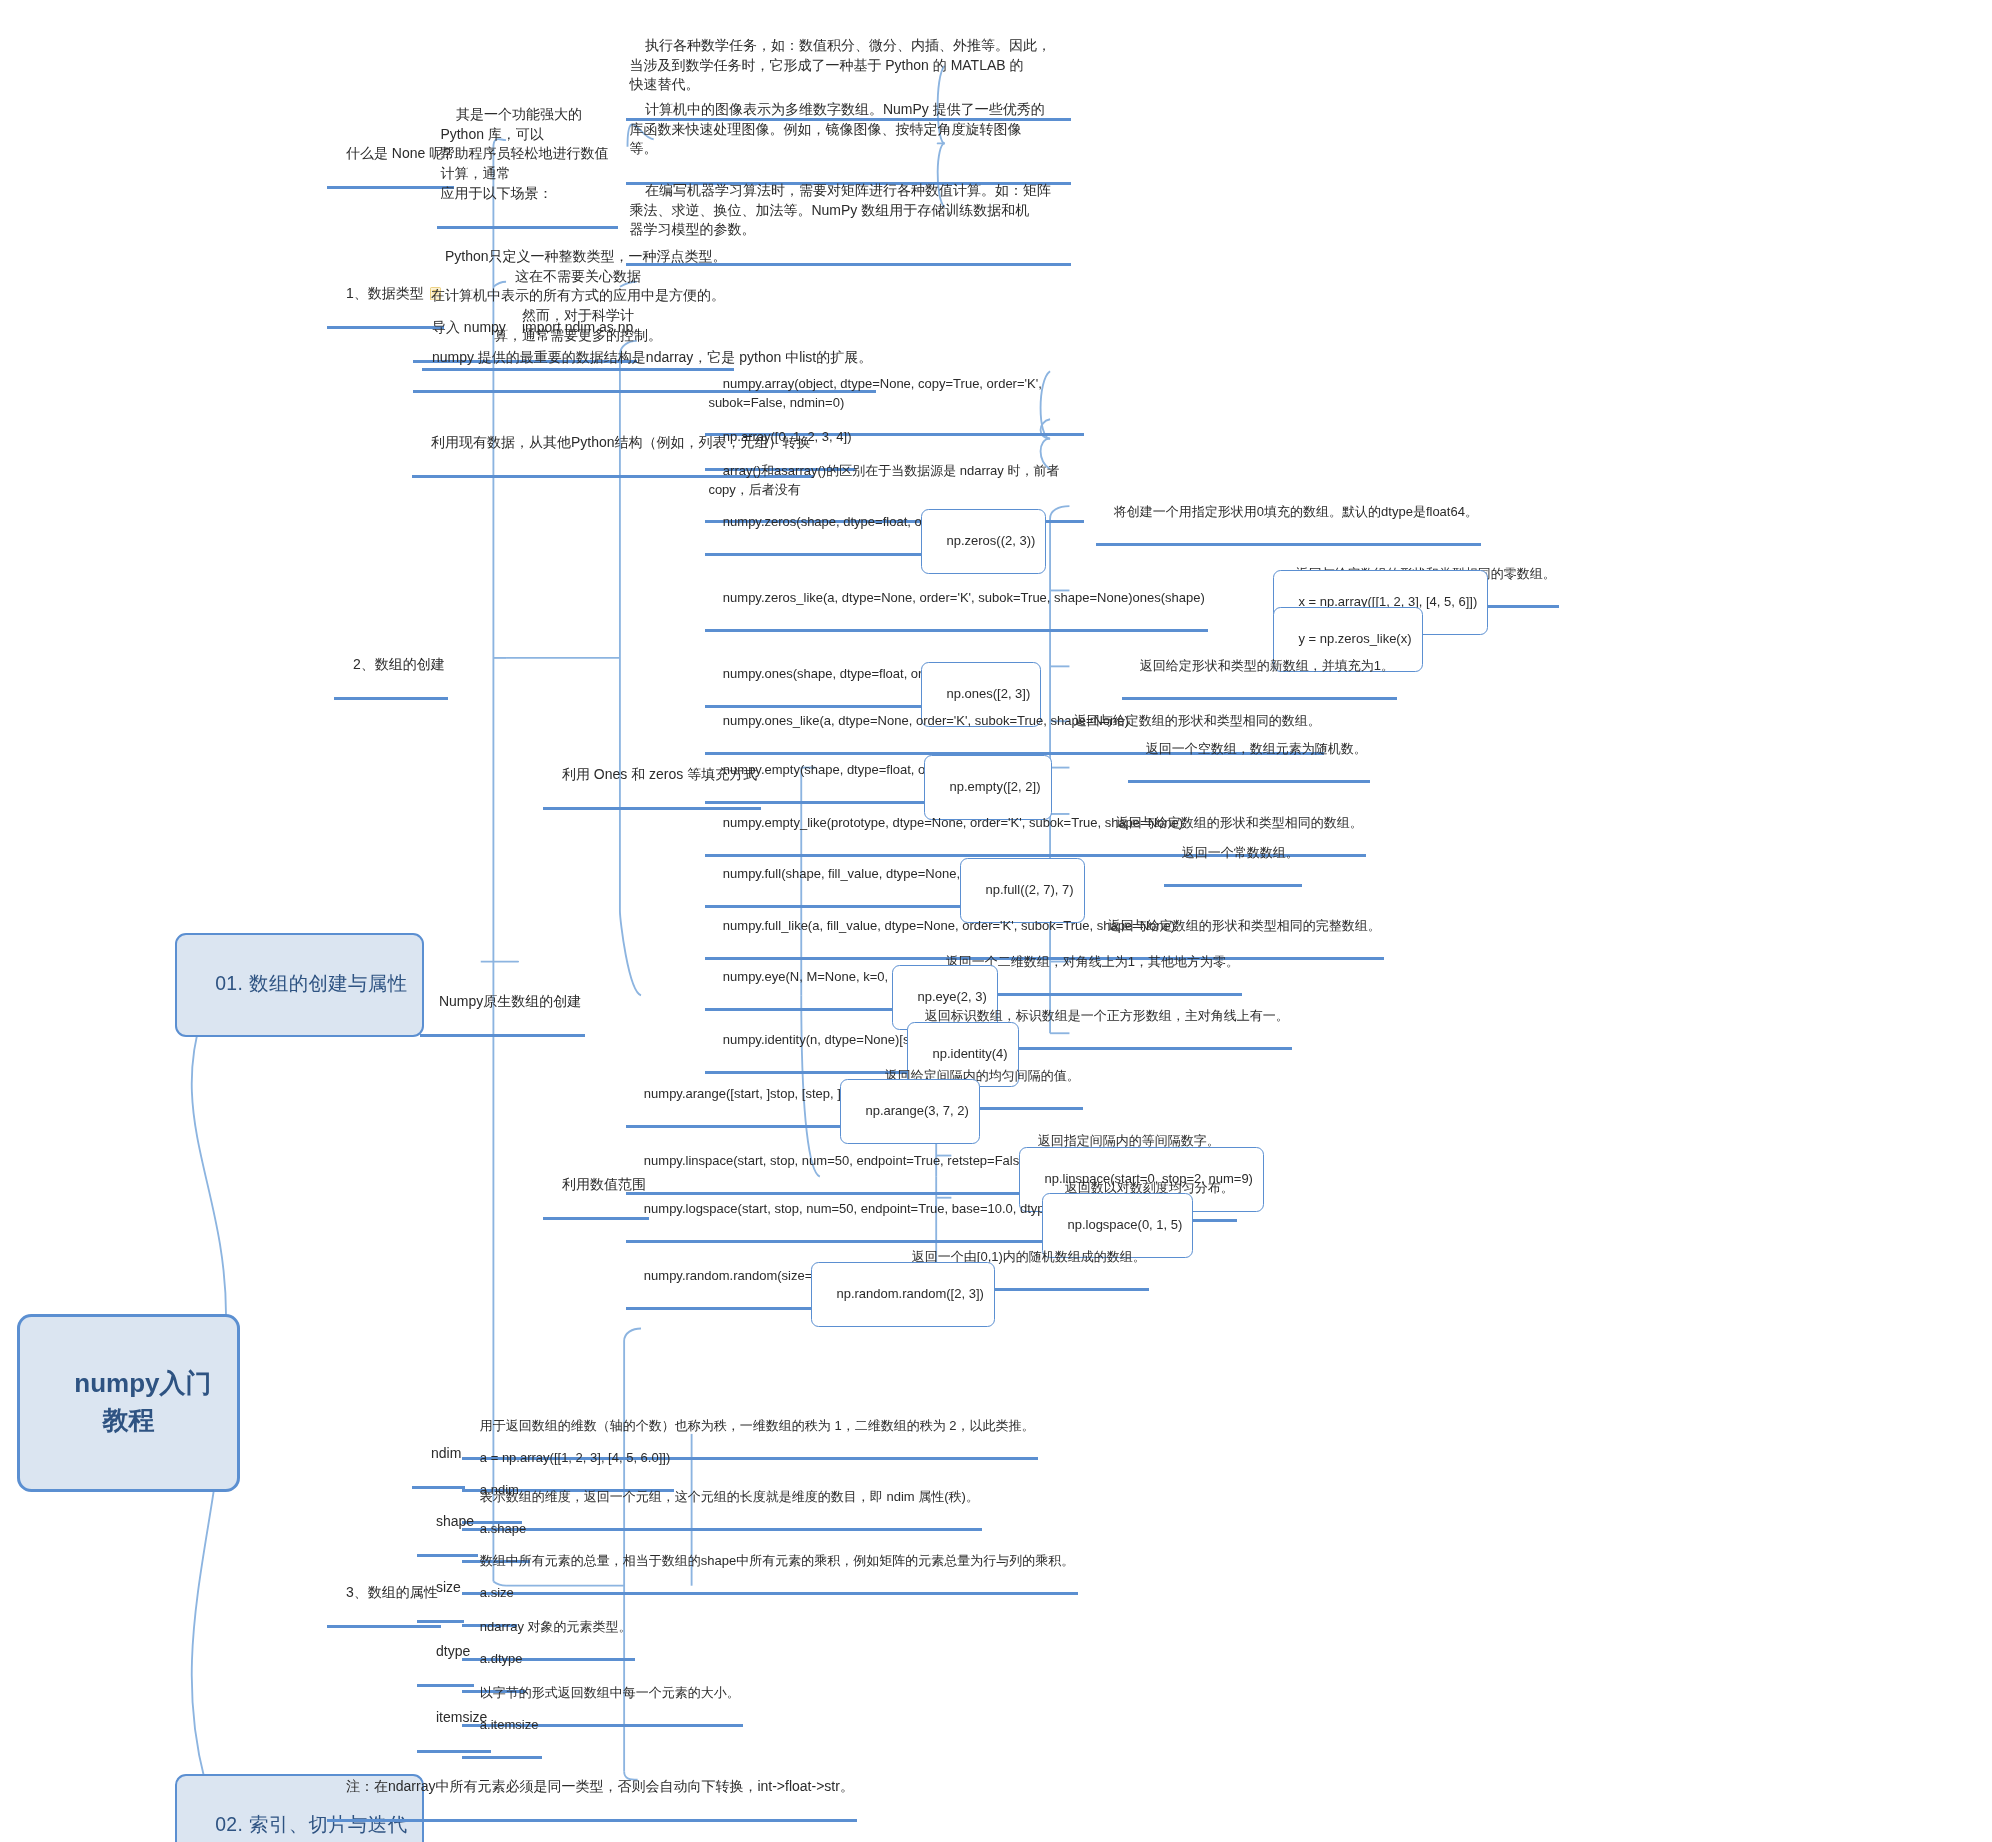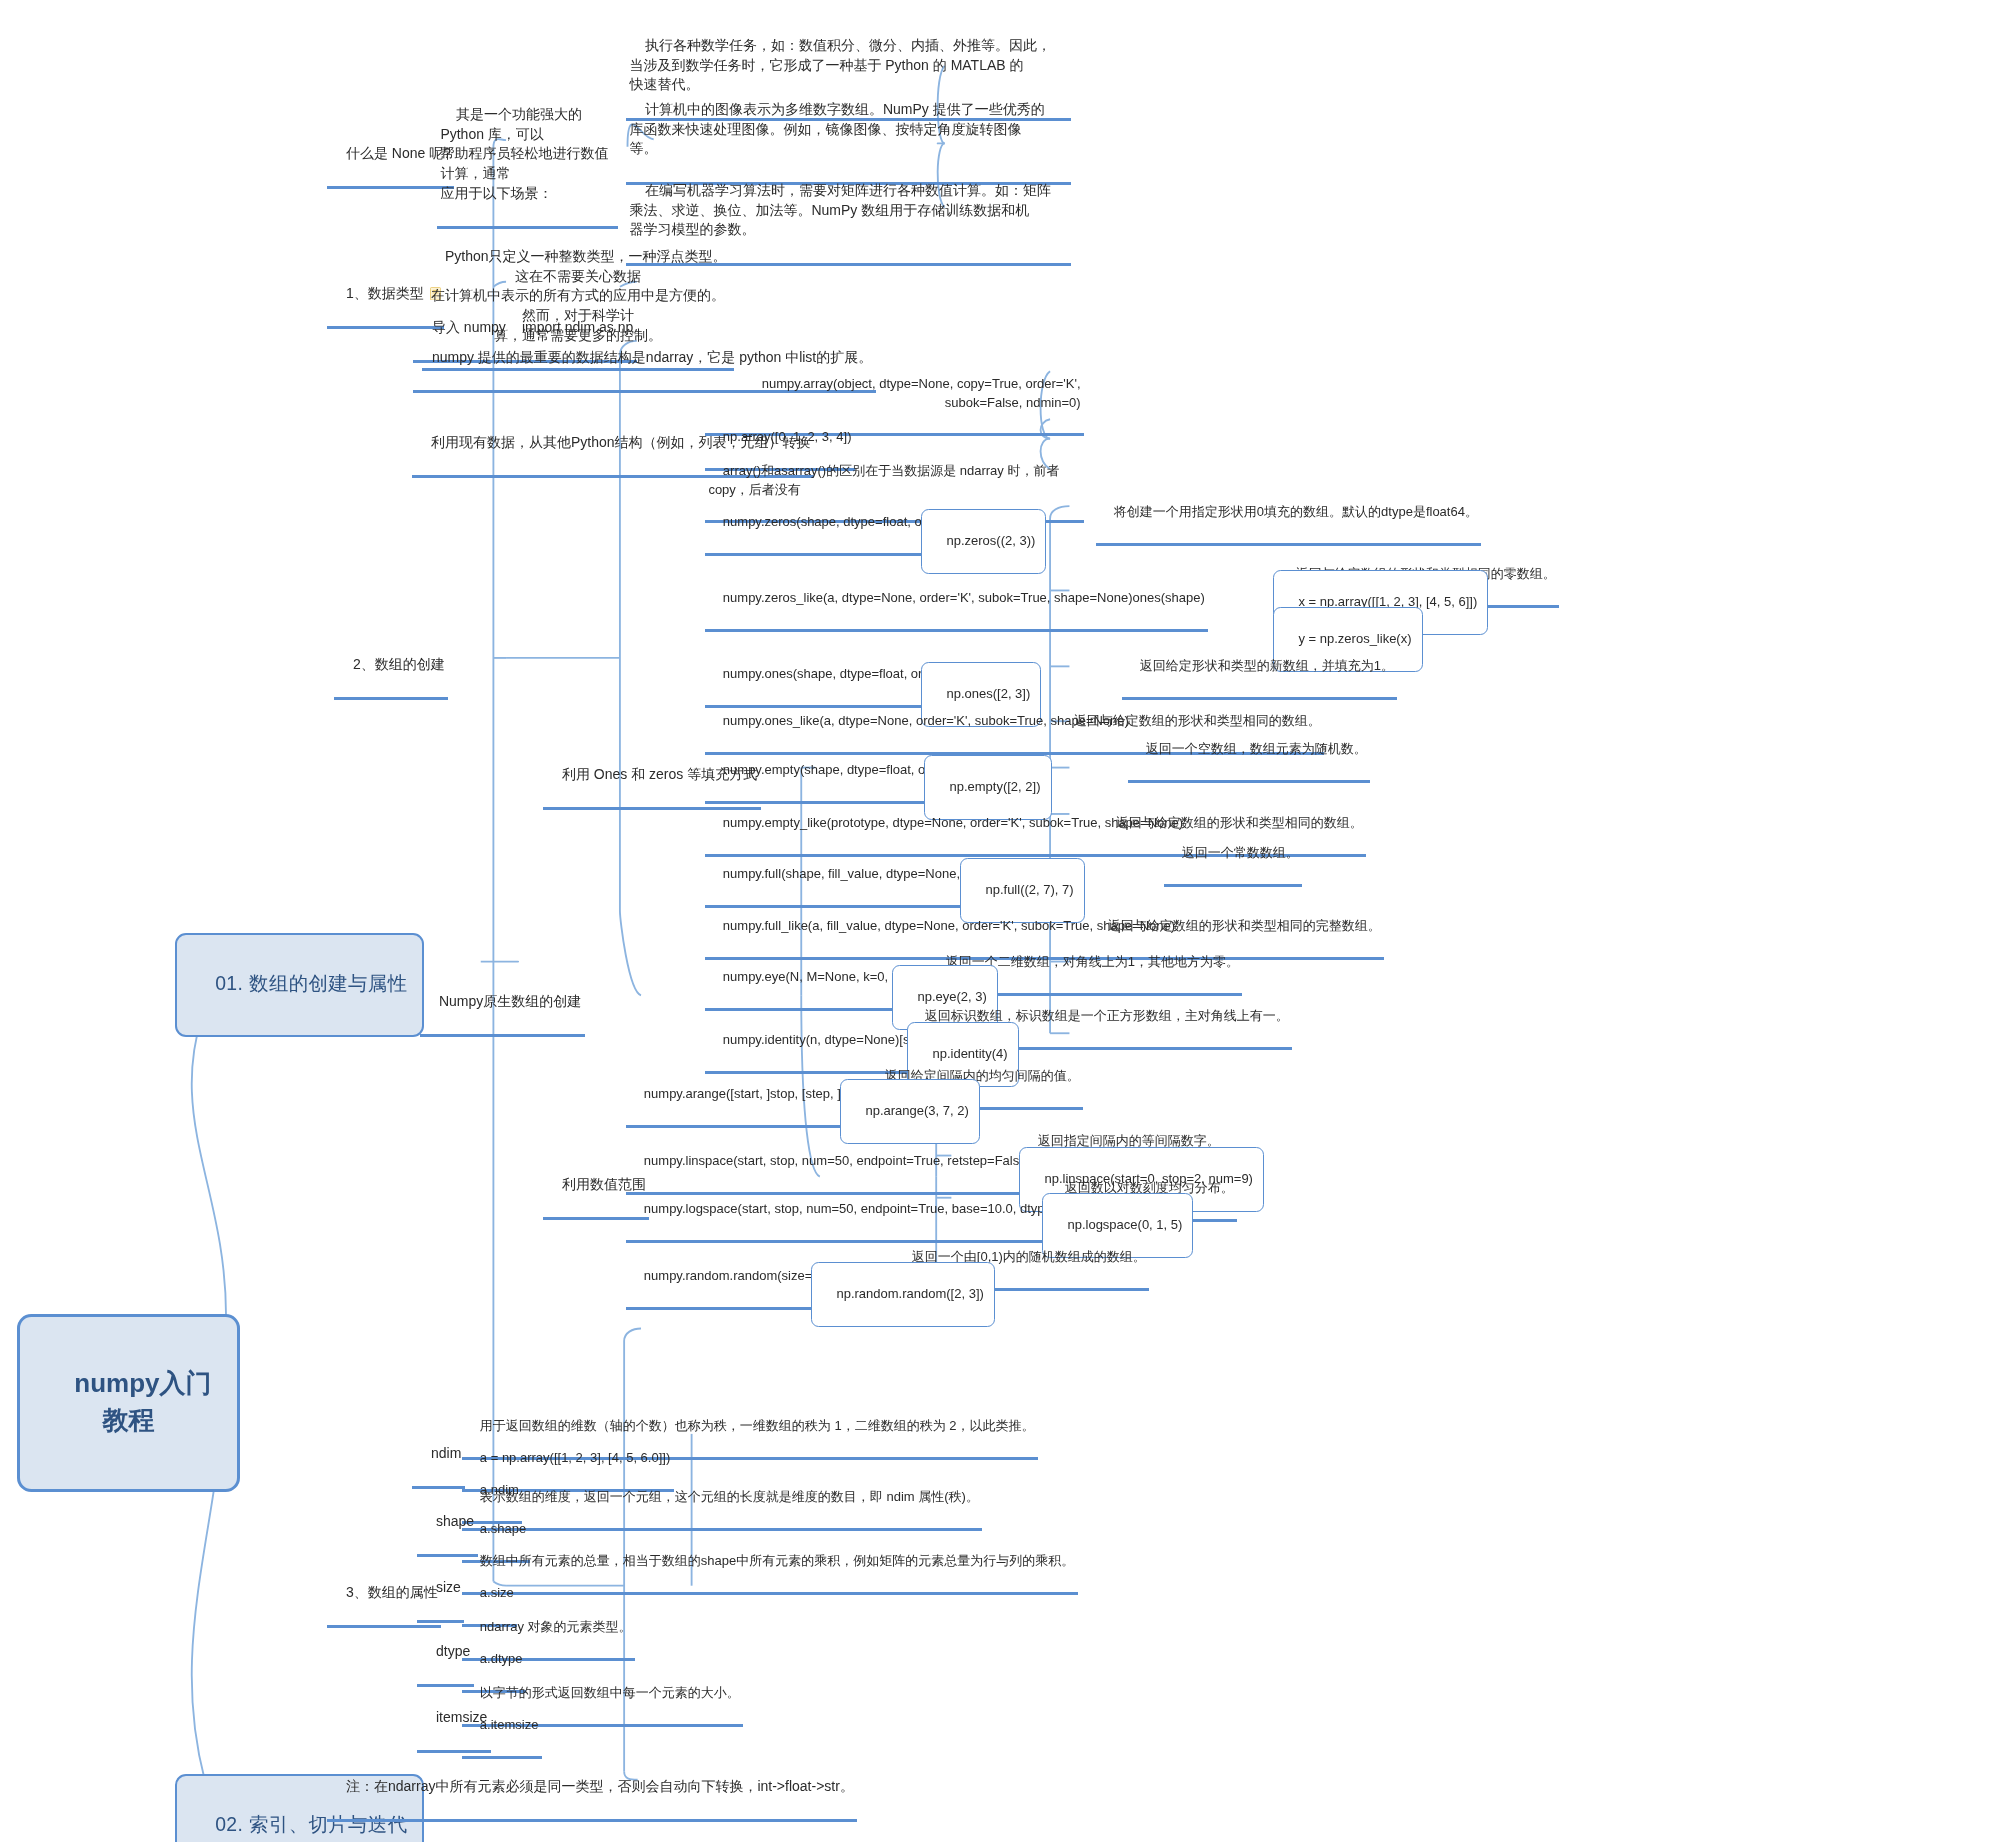--- a/index.html
+++ b/index.html
@@ -202,21 +202,21 @@
   </div>
 
   <div class="node u fs16" style="left:413px; top:327px;">
     <span>numpy 提供的最重要的数据结构是ndarray，它是 python 中list的扩展。</span>
   </div>
 
   <div class="node u fs16" style="left:412px; top:412px;">
     <span>利用现有数据，从其他Python结构（例如，列表，元组）转换</span>
   </div>
 
-  <div class="node u fs15" style="left:705px; top:356px; width:379px;text-align:right;">
+  <div class="node u fs15" style="left:705px; top:356px; width:379px;">
     <span>numpy.array(object, dtype=None, copy=True, order='K',
 subok=False, ndmin=0)</span>
   </div>
   <div class="node u fs15" style="left:705px; top:409px;">
     <span>np.array([0, 1, 2, 3, 4])</span>
   </div>
   <div class="node u fs15" style="left:705px; top:443px; width:379px;">
     <span>array()和asarray()的区别在于当数据源是 ndarray 时，前者
 copy，后者没有</span>
   </div>

